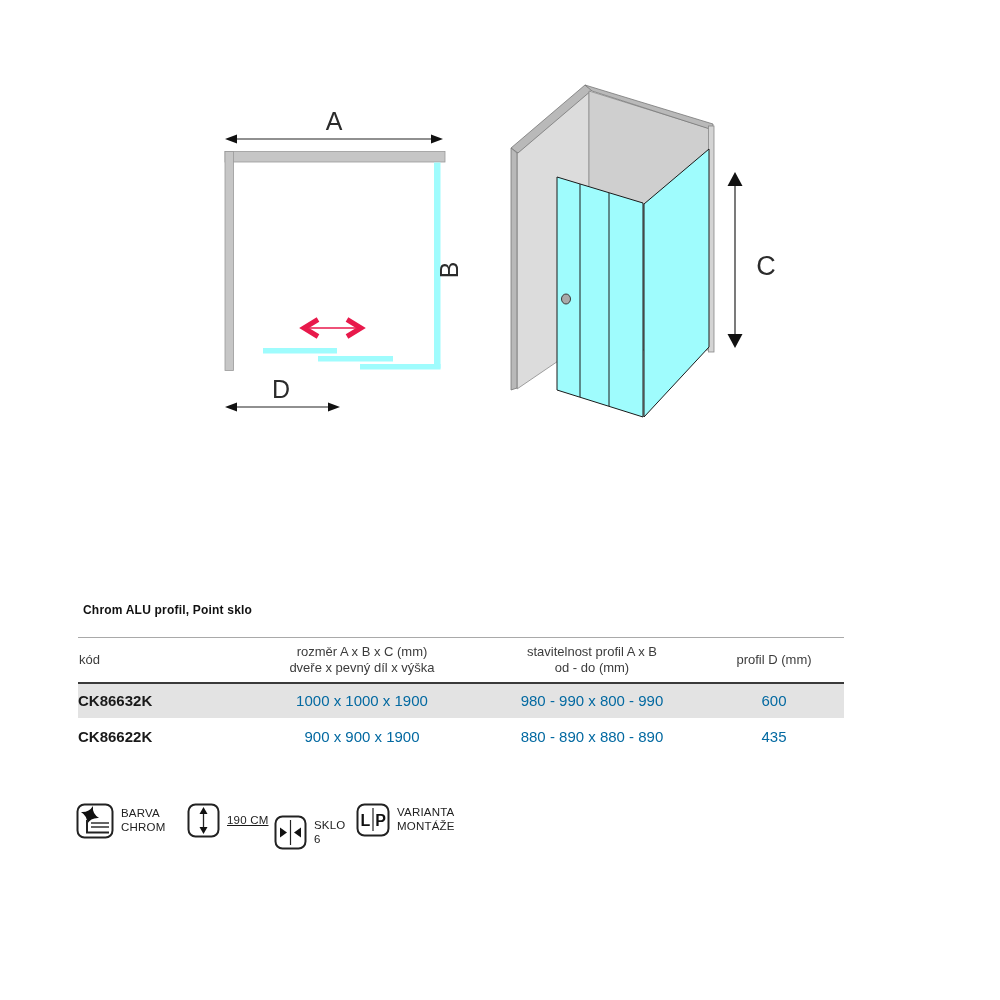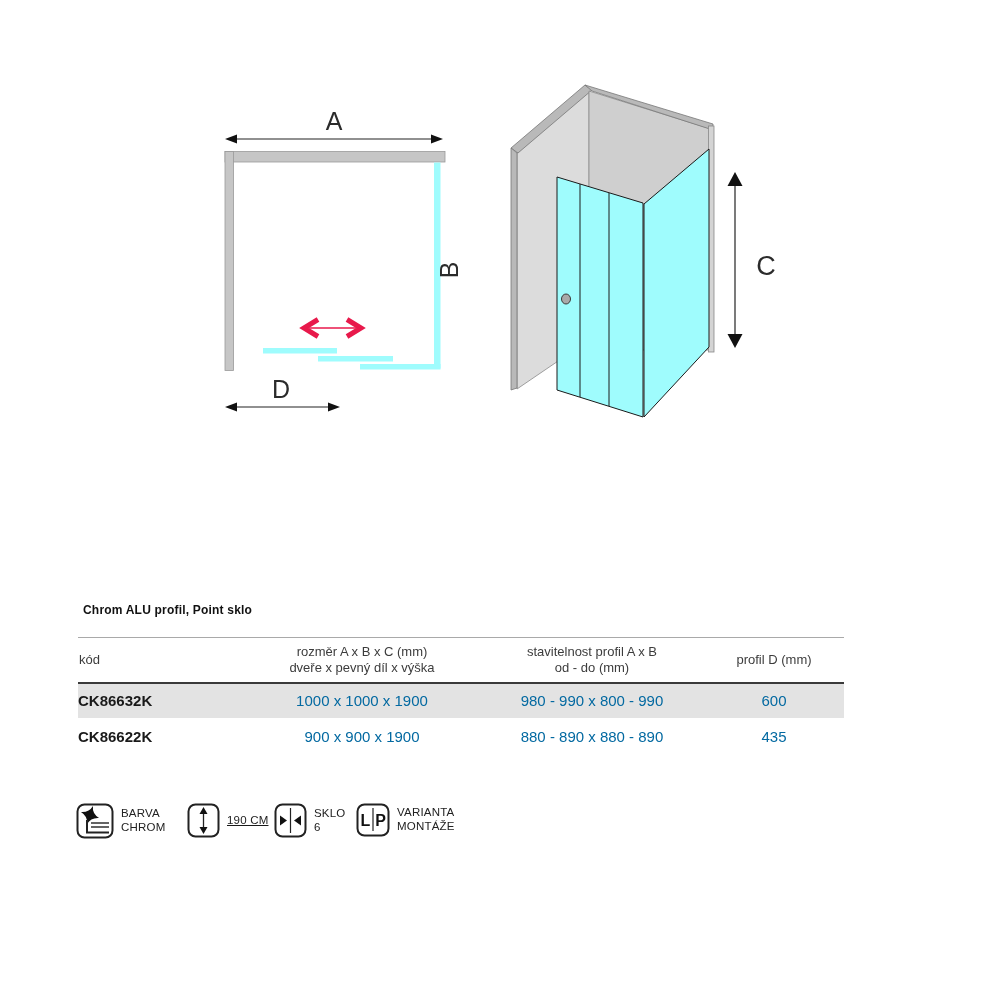--- a/index.html
+++ b/index.html
@@ -22,21 +22,21 @@
        padding:6px 2px 5px 2px;text-align:center;}
   table.spec thead th.c1{text-align:left;vertical-align:middle;padding-left:1px;}
   table.spec tbody td{height:34px;font-size:15px;color:#0369a1;text-align:center;
        border-bottom:2px solid #ffffff;padding:0 2px;}
   table.spec tbody tr.zebra{background:#e3e3e3;}
   table.spec tbody td.c1{text-align:left;font-weight:bold;color:#191919;padding-left:0;}
 
   .legend{position:absolute;left:0;top:803px;width:1000px;height:50px;}
   .leg{position:absolute;display:flex;align-items:center;gap:7px;}
   .leg .txt{font-size:11.5px;line-height:1.18;color:#222;letter-spacing:.2px;white-space:nowrap;}
-  #leg-1{left:76px;} #leg-2{left:187px;text-decoration:underline;} #leg-3{left:274px;} #leg-4{left:356px;}
+  #leg-1{left:76px;} #leg-2{left:187px;text-decoration:underline;} #leg-3{left:274px;margin-top:12px;} #leg-4{left:356px;}
 </style>
 </head>
 <body>
 
 <div class="page">
 
   <svg class="diagrams" width="1000" height="470" viewBox="0 0 1000 470">
 
     <g>
 

